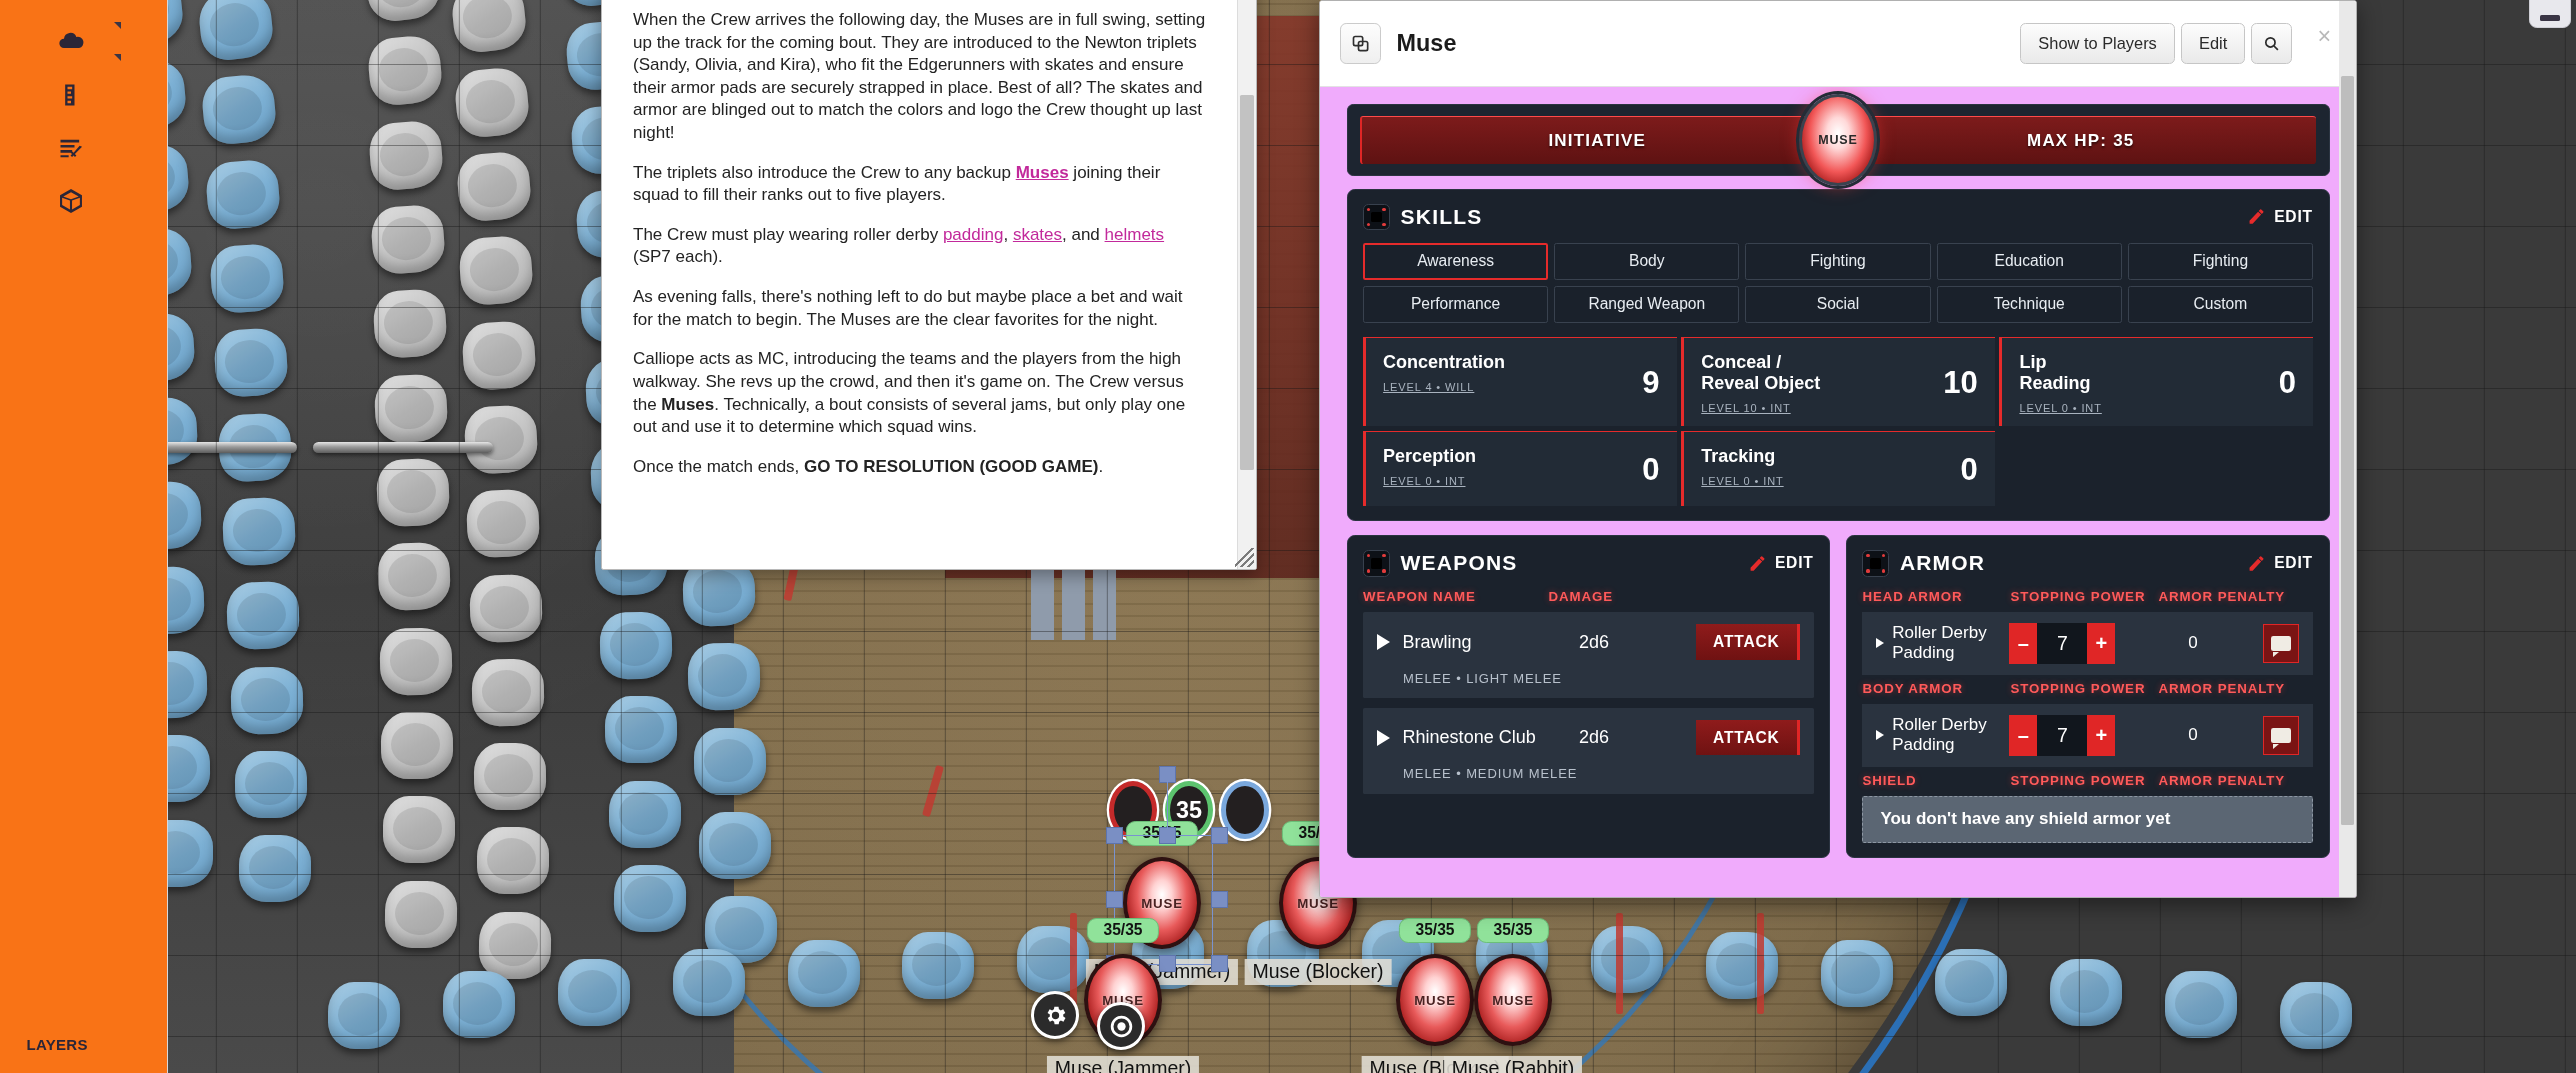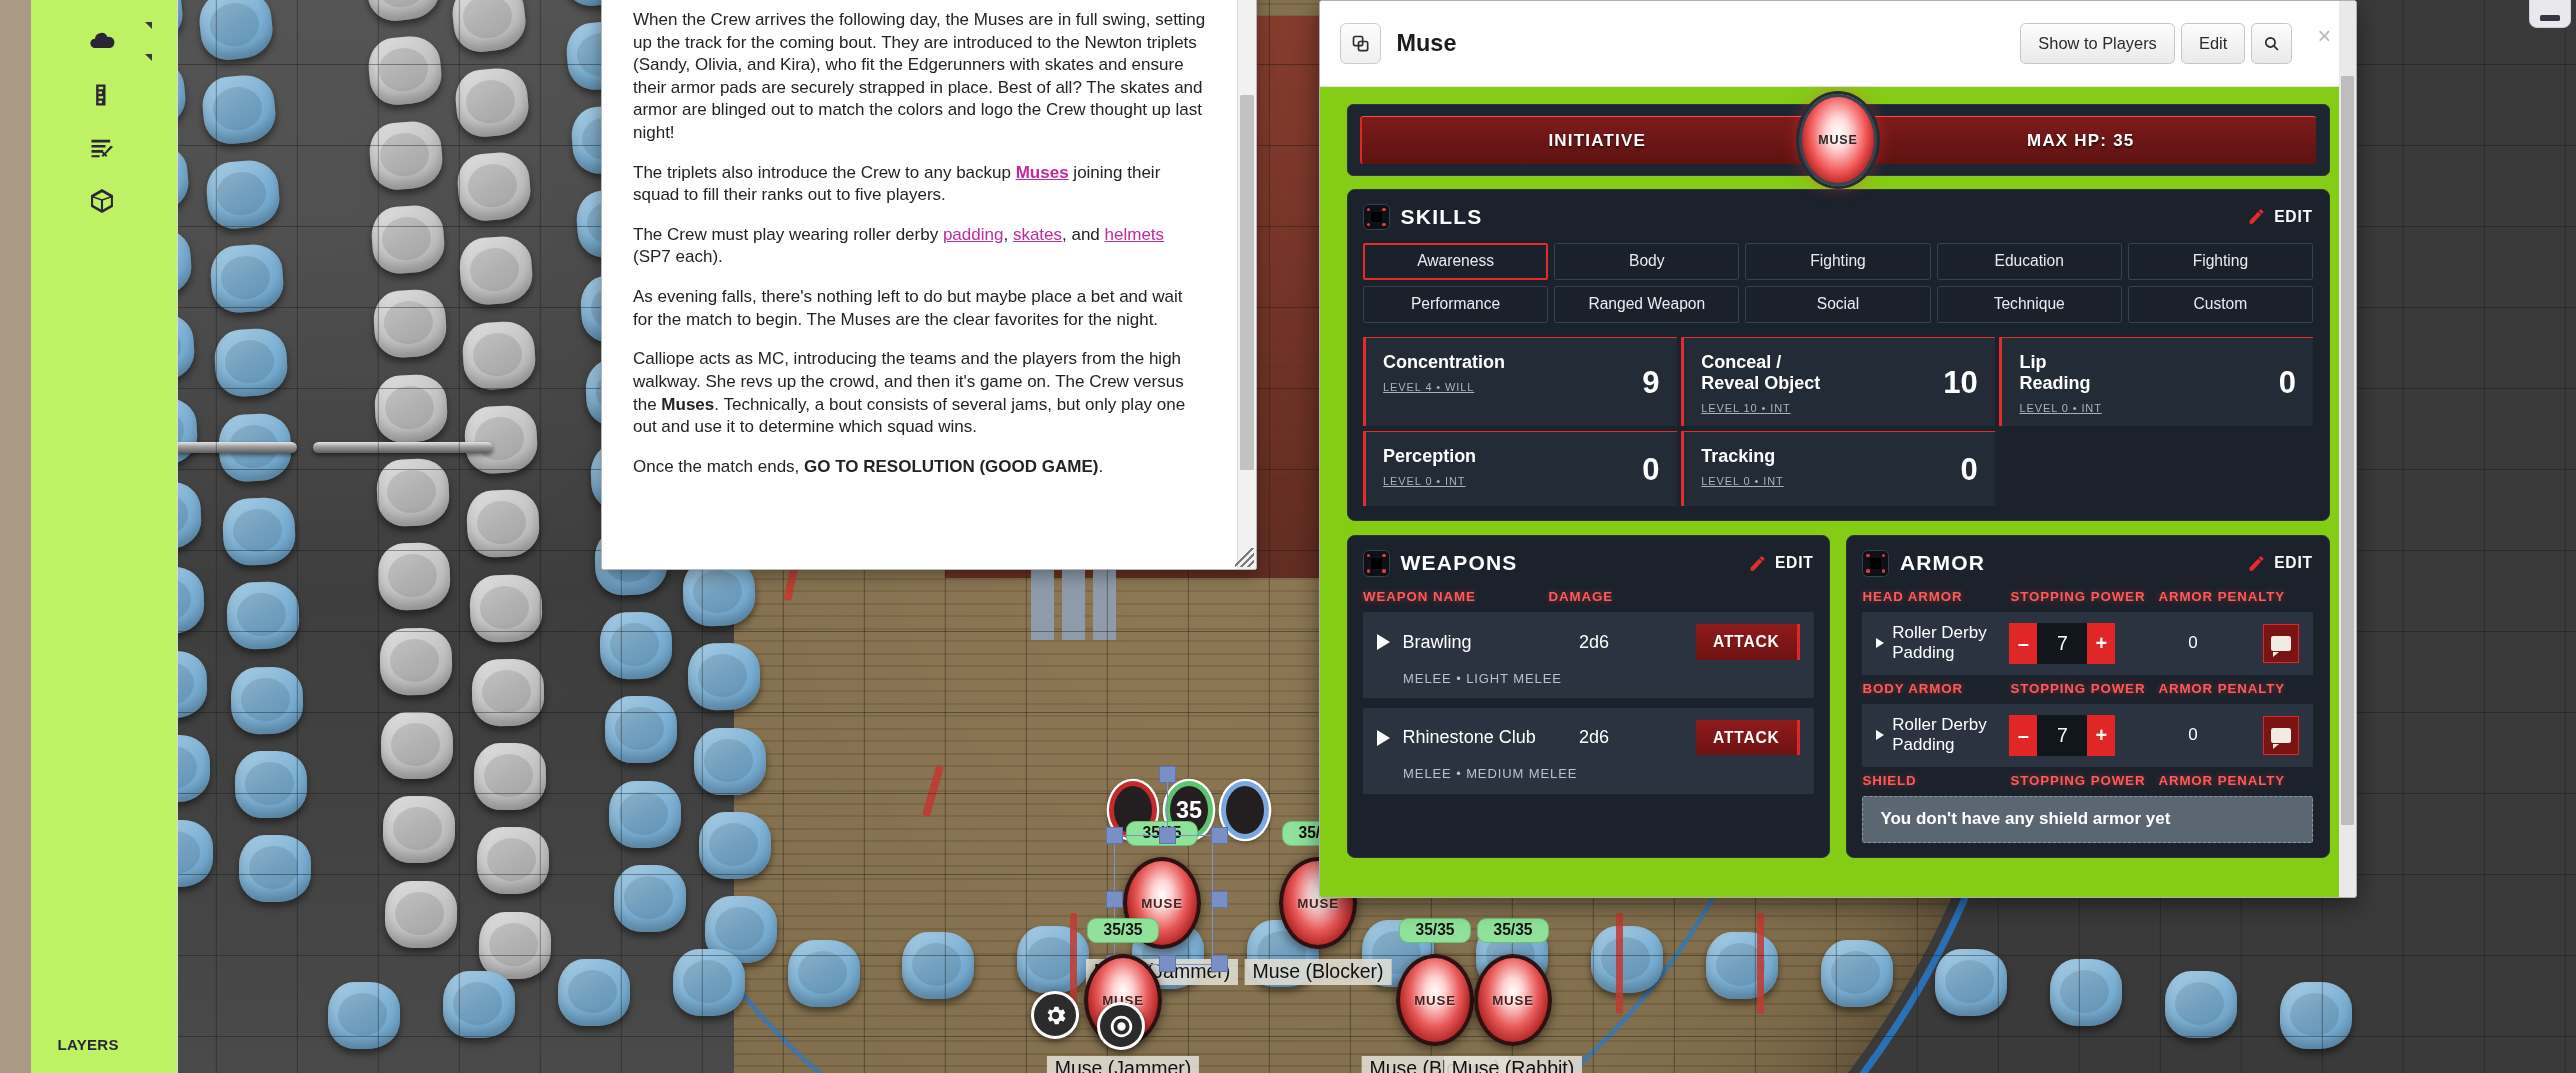--- a/index.html
+++ b/index.html
@@ -73,22 +73,22 @@
   }
   .floor-red-panel {
     position:absolute; left:804px; top:15.6px; width:437px; height:562px;
     background: linear-gradient(160deg,#8d3a2c,#6f2c22 60%,#5a241c);
     opacity:.9;
   }
   .stripe-set { position:absolute; background:#8f9bab; width:23.4px; }
 
   
   .left-toolbar {
-    position: absolute; left: 0; top: 0; width: 147px; height: 1073px;
-    background: #bef264; border-right: 0.8px solid #d9d9dc; z-index: 40; margin-left: 31px;
+    position: absolute; left: 0; top: 0; width: 168px; height: 1073px;
+    background: #f97316; border-right: 0.8px solid #d9d9dc; z-index: 40;
   }
   .tool-btn {
     position: relative; width: 141px; height: 48px;
     display:flex; align-items:center; justify-content:center;
     color:#2b2637;
   }
   .tool-btn svg { width: 28px; height: 28px; fill: #2b2637; }
   .tool-corner {
     position:absolute; right: 20px; top: 4.7px;
     width:0;height:0;border-left:7px solid transparent;border-top:7px solid #3a3545;
@@ -160,21 +160,21 @@
     background: linear-gradient(180deg,#fdfdfd,#e9e9e9);
     font-size:16.4px; color:#2a2a2a; display:flex; align-items:center; justify-content:center;
   }
   .hdr-btn.sq { width:41px; padding:0; }
   .hdr-btn.sq svg { width:17px;height:17px; fill:none; stroke:#2a2a2a; stroke-width:2.4; }
   .sheet-close {
     margin-left:14px; font-size:23.4px; color:#b9b9b9; width:23.4px; text-align:center;
   }
 
   .sheet-content {
-    position:relative; height:812px; background:#84cc16; overflow:hidden;
+    position:relative; height:812px; background:#f0abfc; overflow:hidden;
     padding: 17px 26.5px 0 26.5px;
   }
   .sheet-scrollbar {
     position:absolute; right:0; top:0; width:17px; height:100%; background:#e9e9e9;
   }
   .sheet-thumb { position:absolute; left:2.3px; top:75px; width:12.5px; height:749px; background:#bdbdbd; border-radius:1.6px; }
 
   
   .top-strip {
     position:relative; display:flex; align-items:center; gap:11px;

